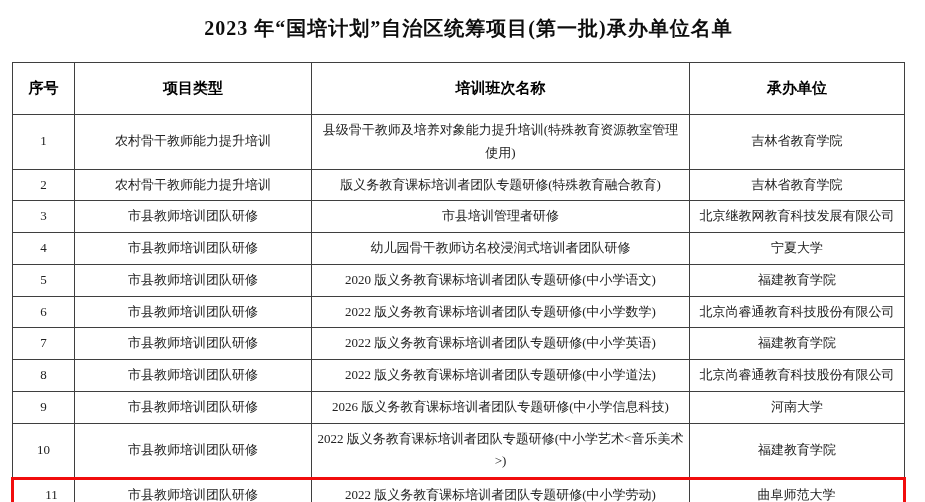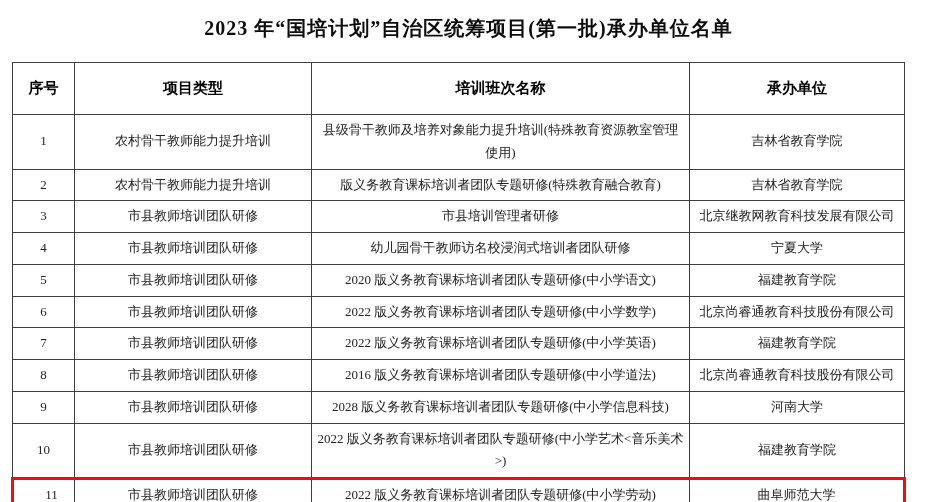--- a/index.html
+++ b/index.html
@@ -114,27 +114,27 @@
   </tr>
         <tr>
     <td class="cell-no">7</td>
     <td class="cell-type">市县教师培训团队研修</td>
     <td class="cell-name">2022 版义务教育课标培训者团队专题研修(中小学英语)</td>
     <td class="cell-org">福建教育学院</td>
   </tr>
         <tr>
     <td class="cell-no">8</td>
     <td class="cell-type">市县教师培训团队研修</td>
-    <td class="cell-name">2016 版义务教育课标培训者团队专题研修(中小学道法)</td>
+    <td class="cell-name">2022 版义务教育课标培训者团队专题研修(中小学道法)</td>
     <td class="cell-org">北京尚睿通教育科技股份有限公司</td>
   </tr>
         <tr>
     <td class="cell-no">9</td>
     <td class="cell-type">市县教师培训团队研修</td>
-    <td class="cell-name">2028 版义务教育课标培训者团队专题研修(中小学信息科技)</td>
+    <td class="cell-name">2026 版义务教育课标培训者团队专题研修(中小学信息科技)</td>
     <td class="cell-org">河南大学</td>
   </tr>
         <tr>
     <td class="cell-no">10</td>
     <td class="cell-type">市县教师培训团队研修</td>
     <td class="cell-name">2022 版义务教育课标培训者团队专题研修(中小学艺术&lt;音乐美术&gt;)</td>
     <td class="cell-org">福建教育学院</td>
   </tr>
         <tr class="highlight">
     <td class="cell-no">11</td>

